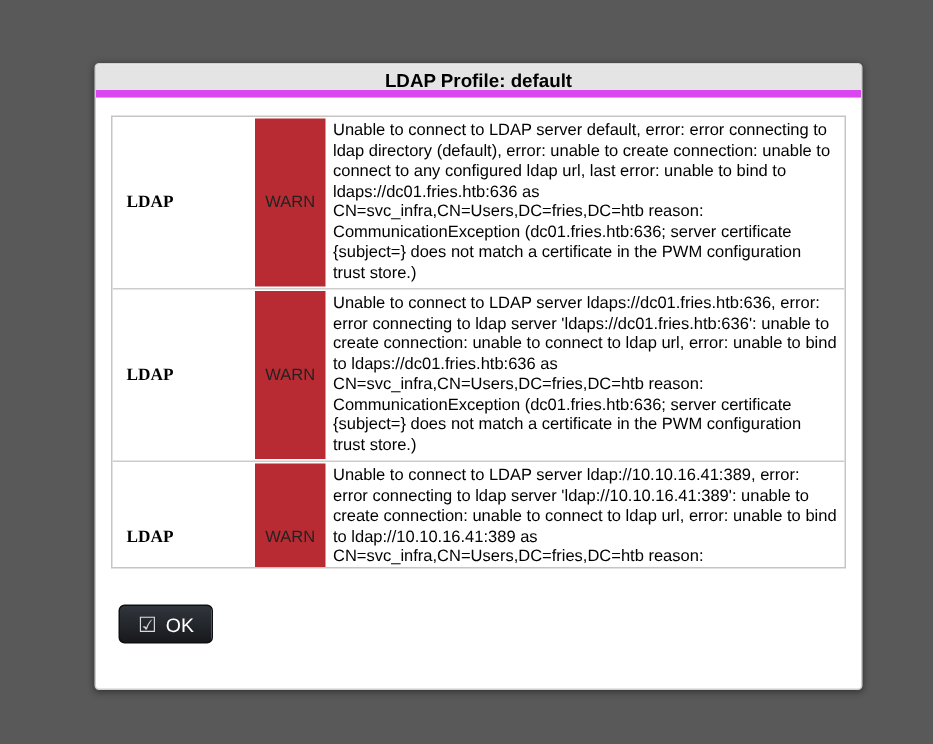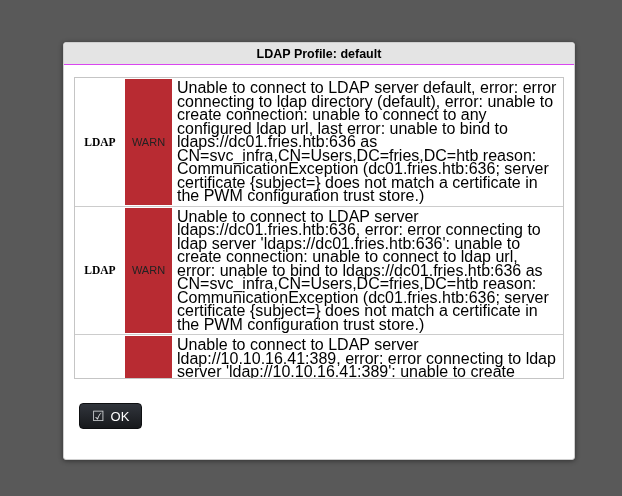--- a/index.html
+++ b/index.html
@@ -21,21 +21,21 @@
     background: #ffffff;
     border: 1px solid #cfcfcf;
     border-radius: 3px;
     box-shadow: 0 1px 5px rgba(0,0,0,0.45);
     overflow: hidden;
   }
   .dialog-title {
     height: 22px;
     line-height: 22px;
     background: #e4e4e4;
-    border-bottom: 1px solid #d946ef;
+    border-bottom: 5px solid #d946ef;
     text-align: center;
     font-weight: bold;
     font-size: 12.5px;
     color: #000;
   }
   .dialog-body {
     padding: 12px 10px 0 10px;
   }
   .health-table {
     border: 1px solid #c5c5c5;
@@ -58,34 +58,35 @@
     font-weight: bold;
     font-size: 11.5px;
     color: #000;
     font-family: Liberation Serif, serif;
   }
   .cell-status {
     width: 47px;
     flex: 0 0 47px;
     display: flex;
     padding: 1px 0;
+    margin-left: 45px;
   }
   .status-badge {
     flex: 1;
     display: flex;
     align-items: center;
     justify-content: center;
     font-size: 11px;
     color: #222222;
     background: #b82b32; 
   }
   .cell-detail {
     flex: 1;
     padding: 3px 5px;
-    font-size: 16px;
+    font-size: 11px;
     line-height: 13.5px;
     color: #000;
     overflow-wrap: break-word;
     word-break: break-word;
   }
   .ok-btn {
     display: inline-flex;
     align-items: center;
     gap: 6px;
     margin: 24px 0 0 5px;

